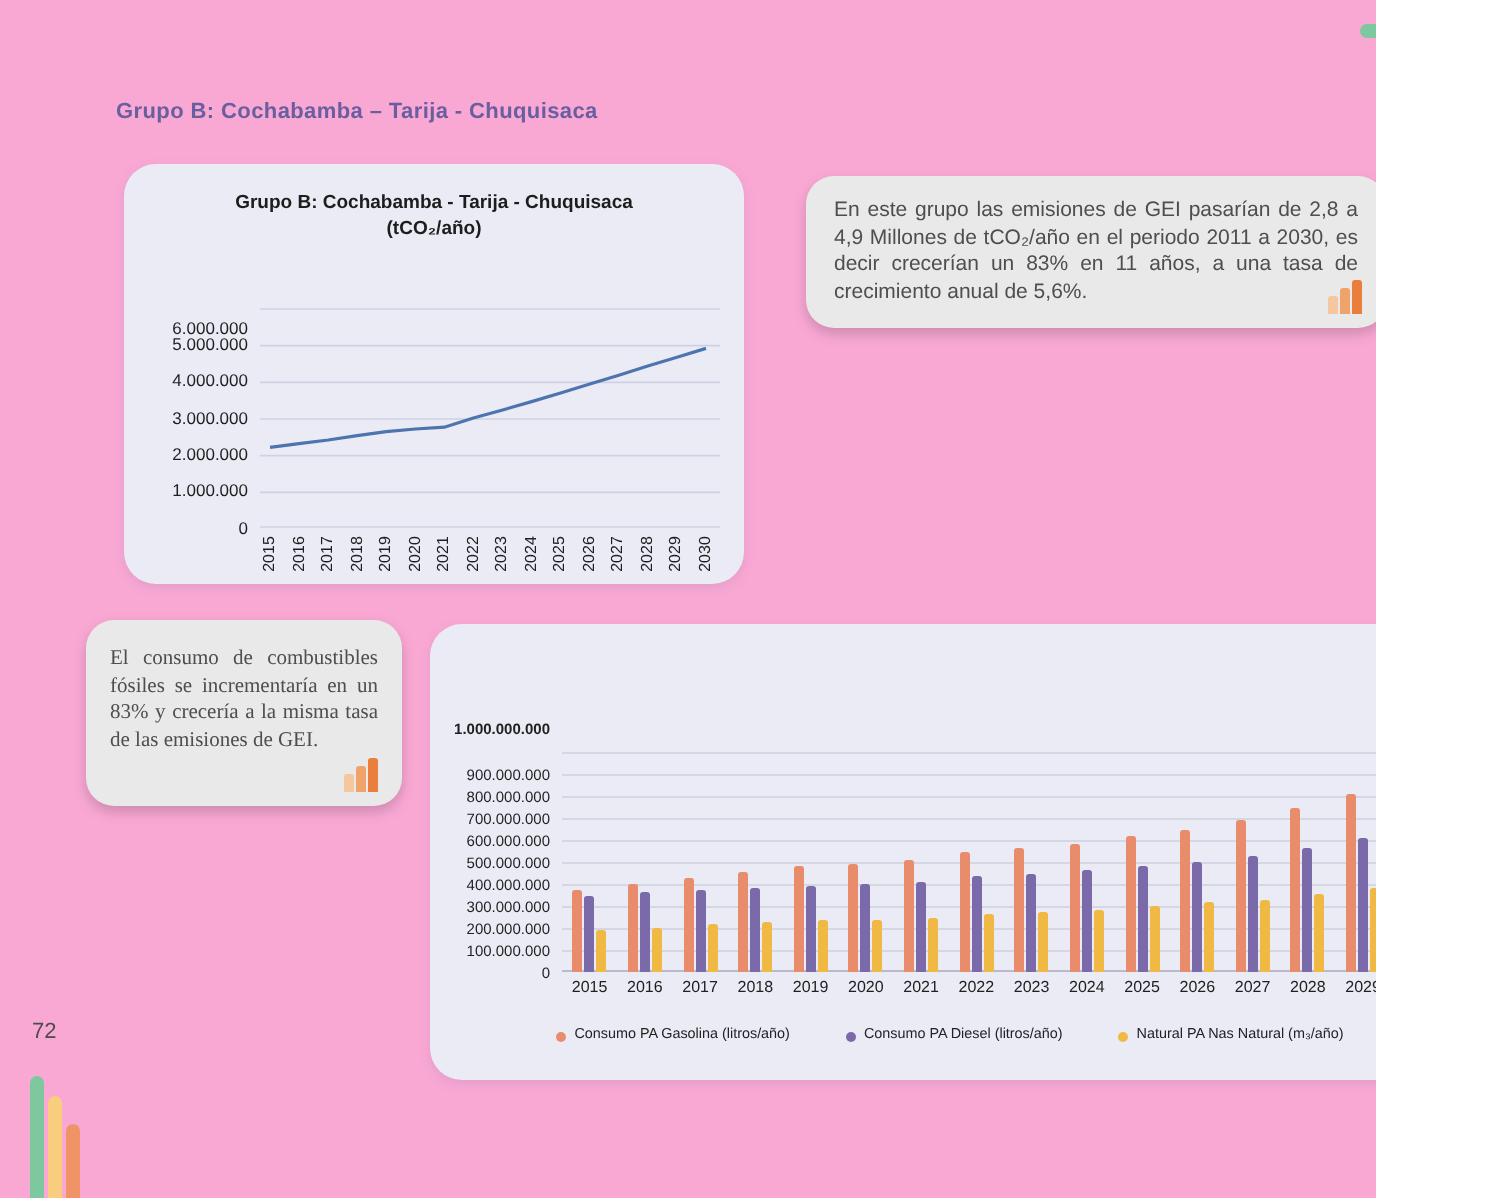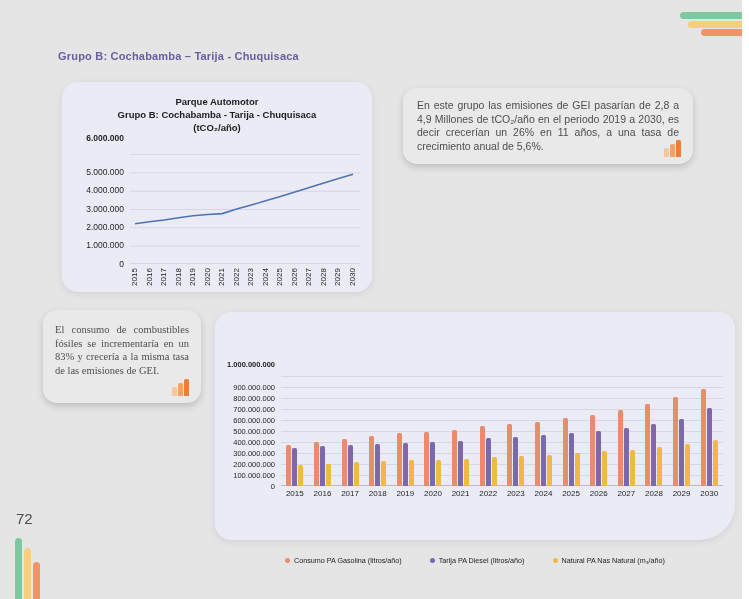--- a/index.html
+++ b/index.html
@@ -1,17 +1,17 @@
 <!DOCTYPE html>
 <html><head>
 <meta charset="utf-8">
 <style>
   html,body{margin:0;padding:0;background:#ffffff;}
   body{font-family:"Liberation Sans", sans-serif;}
-  #page{position:relative;width:742px;height:599px;background:#e5e5e5;overflow:hidden;}
+  #page{position:relative;width:688px;height:599px;background:#f9a8d4;overflow:hidden;}
 
   
   .deco{position:absolute;display:block;}
 
   
   .heading{position:absolute;left:58px;top:50px;margin:0;font-size:11px;font-weight:bold;color:#695e9f;letter-spacing:.2px;}
 
   
   .card{position:absolute;background:#eaebf5;border-radius:16px;box-shadow:0 2px 6px rgba(110,110,150,.15);}
   .line-card{left:62px;top:82px;width:310px;height:210px;}
@@ -31,56 +31,55 @@
   .bc-plot{position:absolute;left:66px;top:64px;width:442px;height:110px;}
   .bc-grid{position:absolute;left:0;right:0;height:1px;background:#d5d7e5;}
   .bc-grid.base{background:#b9bbcc;}
   .bc-groups{position:absolute;inset:0;display:flex;justify-content:space-around;align-items:flex-end;}
   .bc-group{display:flex;align-items:flex-end;gap:1px;height:100%;}
   .bc-bar{width:5px;border-radius:1.5px 1.5px 0 0;}
   .bc-ylab{position:absolute;left:0;width:60px;text-align:right;font-size:7.5px;color:#1f1f1f;}
   .bc-x{position:absolute;left:66px;top:177px;width:442px;display:flex;justify-content:space-around;}
   .bc-xlab{width:26px;text-align:center;font-size:8px;color:#1f1f1f;}
   .bc-legend{position:absolute;left:0;right:0;top:200px;display:flex;justify-content:center;gap:28px;}
-  .legend-item{display:flex;align-items:center;gap:4px;font-size:7.2px;color:#222;margin-top:44px;}
+  .legend-item{display:flex;align-items:flex-end;gap:4px;font-size:7.2px;color:#222;}
   .legend-dot{width:5px;height:5px;border-radius:50%;display:inline-block;}
 
   
   .note{position:absolute;background:#e9e9e9;border-radius:14px;box-shadow:0 3px 7px rgba(0,0,0,.18);}
   .note p{margin:0;font-size:10.5px;line-height:13.5px;color:#4e4e4e;text-align:justify;}
   .note-r{left:403px;top:88px;width:290px;height:76px;}
   .note-r p{padding:11px 14px 0 14px;}
   .note-l{left:43px;top:310px;width:158px;height:93px;}
   .note-l p{padding:13px 12px 0 12px;font-family:Liberation Serif, serif;}
   .mini-icon{position:absolute;right:12px;bottom:7px;display:flex;align-items:flex-end;gap:1px;}
   .mini-icon span{width:5px;border-radius:1.5px 1.5px 0 0;display:block;}
 
-  .page-num{position:absolute;left:16px;top:510px;font-size:15px;color:#4c4c4c;}
+  .page-num{position:absolute;left:16px;top:510px;font-size:11px;color:#4c4c4c;}
 </style>
 </head>
 <body>
 
 <div id="page">
 
   <div>
     <span class="deco" style="left: 680px; top: 12px; width: 69px; height: 7px; border-radius: 4px 0px 0px 4px; background: rgb(125, 200, 158);"></span>
     <span class="deco" style="left: 688px; top: 21px; width: 61px; height: 7px; border-radius: 4px 0px 0px 4px; background: rgb(249, 205, 126);"></span>
     <span class="deco" style="left: 701px; top: 29px; width: 46px; height: 7px; border-radius: 4px; background: rgb(240, 148, 104);"></span>
   </div>
 
   <h1 class="heading">Grupo B: Cochabamba – Tarija - Chuquisaca</h1>
 
   <section class="card line-card">
     <div class="chart-title">
-      <div>Parque Automotor</div>
       <div>Grupo B: Cochabamba - Tarija - Chuquisaca</div>
       <div>(tCO₂/año)</div>
     </div>
     <div class="layer" id="lc-y">
-        <div class="lc-ylab" style="top: 51px; font-weight: bold;">6.000.000</div>
+        <div class="lc-ylab" style="top: 77px;">6.000.000</div>
         <div class="lc-ylab" style="top: 84.8333px;">5.000.000</div>
         <div class="lc-ylab" style="top: 103.167px;">4.000.000</div>
         <div class="lc-ylab" style="top: 121.5px;">3.000.000</div>
         <div class="lc-ylab" style="top: 139.833px;">2.000.000</div>
         <div class="lc-ylab" style="top: 158.167px;">1.000.000</div>
         <div class="lc-ylab" style="top: 176.5px;">0</div>
       </div>
     <div class="lc-plot">
       <svg id="lc-svg" width="230" height="110" viewBox="0 0 230 110">
           <line x1="0" x2="230" y1="0.5" y2="0.5" stroke="#cfd1e2" stroke-width="0.8"></line>
@@ -107,21 +106,21 @@
         <div class="lc-xlab" style="left: 203.333px; top: 190px;">2025</div>
         <div class="lc-xlab" style="left: 217.867px; top: 190px;">2026</div>
         <div class="lc-xlab" style="left: 232.4px; top: 190px;">2027</div>
         <div class="lc-xlab" style="left: 246.933px; top: 190px;">2028</div>
         <div class="lc-xlab" style="left: 261.467px; top: 190px;">2029</div>
         <div class="lc-xlab" style="left: 276px; top: 190px;">2030</div>
       </div>
   </section>
 
   <aside class="note note-r">
-    <p>En este grupo las emisiones de GEI pasarían de 2,8 a 4,9 Millones de tCO₂/año en el periodo 2019 a 2030, es decir crecerían un 26% en 11 años, a una tasa de crecimiento anual de 5,6%.</p>
+    <p>En este grupo las emisiones de GEI pasarían de 2,8 a 4,9 Millones de tCO₂/año en el periodo 2011 a 2030, es decir crecerían un 83% en 11 años, a una tasa de crecimiento anual de 5,6%.</p>
     <span class="mini-icon">
       <span style="height: 9px; background: rgb(246, 199, 158);"></span>
       <span style="height: 13px; background: rgb(240, 162, 107);"></span>
       <span style="height: 17px; background: rgb(234, 127, 61);"></span>
     </span>
   </aside>
 
   <aside class="note note-l">
     <p>El consumo de combustibles fósiles se incrementaría en un 83% y crecería a la misma tasa de las emisiones de GEI.</p>
     <span class="mini-icon">
@@ -260,21 +259,21 @@
         <div class="bc-xlab">2029</div>
         <div class="bc-xlab">2030</div>
       </div>
     <div class="bc-legend" id="bc-legend">
         <div class="legend-item">
           <span class="legend-dot" style="background: rgb(233, 140, 107);"></span>
           <span>Consumo PA Gasolina (litros/año)</span>
         </div>
         <div class="legend-item">
           <span class="legend-dot" style="background: rgb(122, 106, 170);"></span>
-          <span>Tarija PA Diesel (litros/año)</span>
+          <span>Consumo PA Diesel (litros/año)</span>
         </div>
         <div class="legend-item">
           <span class="legend-dot" style="background: rgb(239, 185, 68);"></span>
           <span>Natural PA Nas Natural (m₃/año)</span>
         </div>
       </div>
   </section>
 
   <div class="page-num">72</div>
 

